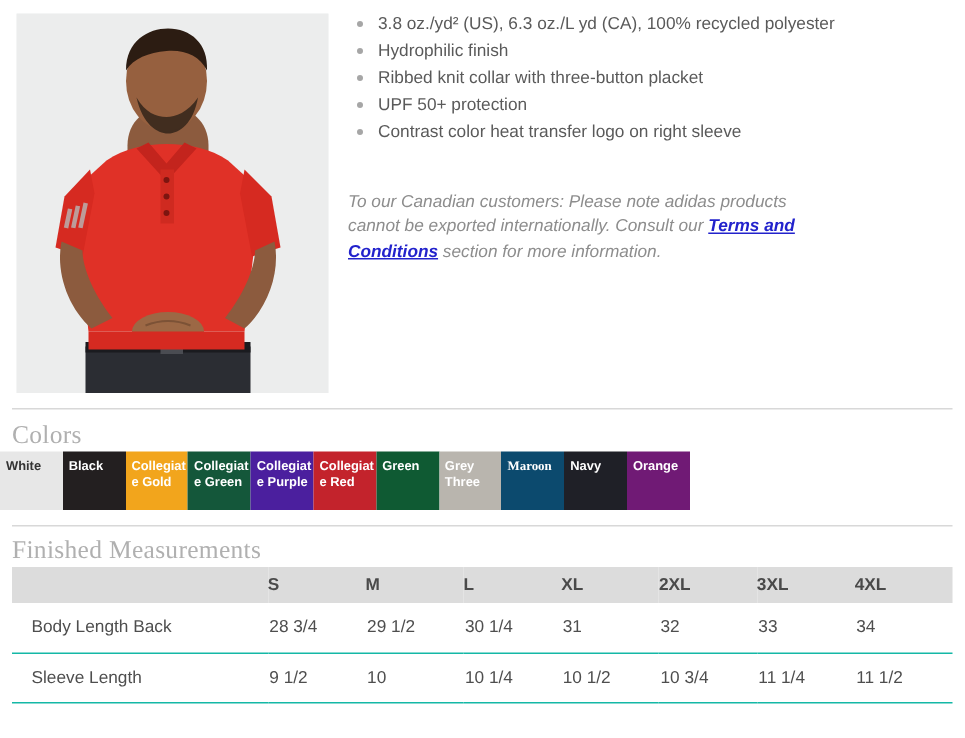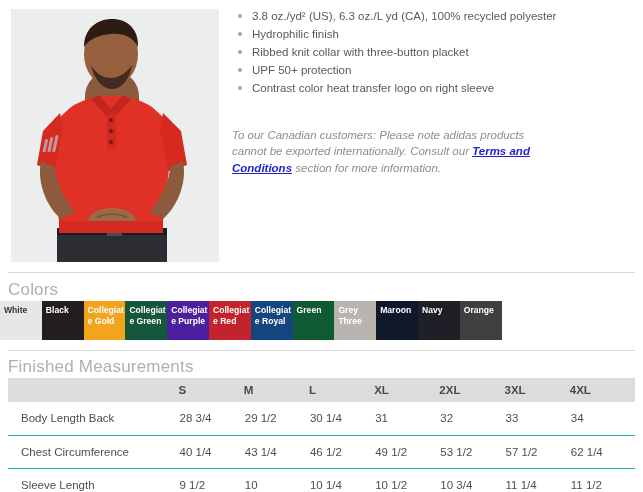--- a/index.html
+++ b/index.html
@@ -55,21 +55,21 @@
     font-style: italic;
     font-weight: bold;
   }
 
   
   .hr-top { position:absolute; left:8px; width:627px; height:1px; background:#d8d8d8; }
 
   .section-heading {
     position: absolute;
     left: 8px;
-    font-family: Liberation Sans, sans-serif;
+    font-family: Liberation Serif, serif;
     font-size: 17px;
     color: #b0b0b0;
     font-weight: normal;
     letter-spacing: .2px;
     margin: 0;
   }
 
   
   .swatch-row {
     position: absolute; left: 0px; top: 301px;
@@ -202,36 +202,33 @@
       </div>
     <div class="swatch" style="background: rgb(20, 87, 58);">
         <span class="sw-label" style="color: rgb(255, 255, 255);">Collegiate Green</span>
       </div>
     <div class="swatch" style="background: rgb(75, 31, 158);">
         <span class="sw-label" style="color: rgb(255, 255, 255);">Collegiate Purple</span>
       </div>
     <div class="swatch" style="background: rgb(195, 35, 44);">
         <span class="sw-label" style="color: rgb(255, 255, 255);">Collegiate Red</span>
       </div>
-    <div class="swatch" style="background: rgb(20, 69, 127);">
-        <span class="sw-label" style="color: rgb(255, 255, 255);">Collegiate Royal</span>
-      </div>
     <div class="swatch" style="background: rgb(15, 90, 51);">
         <span class="sw-label" style="color: rgb(255, 255, 255);">Green</span>
       </div>
     <div class="swatch" style="background: rgb(185, 181, 174);">
         <span class="sw-label" style="color: rgb(255, 255, 255);">Grey Three</span>
       </div>
-    <div class="swatch" style="background: #0f172a;">
+    <div class="swatch" style="background: #0c4a6e; font-family: Liberation Serif, serif;">
         <span class="sw-label" style="color: rgb(255, 255, 255);">Maroon</span>
       </div>
     <div class="swatch" style="background: rgb(31, 32, 39);">
         <span class="sw-label" style="color: rgb(255, 255, 255);">Navy</span>
       </div>
-    <div class="swatch" style="background: #404040;">
+    <div class="swatch" style="background: #701a75;">
         <span class="sw-label" style="color: rgb(255, 255, 255);">Orange</span>
       </div>
   </div>
 
   <div class="hr-top" style="top:350px;"></div>
   <h2 class="section-heading" style="top:357px;">Finished Measurements</h2>
 
   <table class="meas-table">
     <thead>
       <tr>
@@ -250,30 +247,20 @@
         <td class="rowlabel">Body Length Back</td>
         <td>28 3/4</td>
         <td>29 1/2</td>
         <td>30 1/4</td>
         <td>31</td>
         <td>32</td>
         <td>33</td>
         <td>34</td>
       </tr>
       <tr>
-        <td class="rowlabel">Chest Circumference</td>
-        <td>40 1/4</td>
-        <td>43 1/4</td>
-        <td>46 1/2</td>
-        <td>49 1/2</td>
-        <td>53 1/2</td>
-        <td>57 1/2</td>
-        <td>62 1/4</td>
-      </tr>
-      <tr>
         <td class="rowlabel">Sleeve Length</td>
         <td>9 1/2</td>
         <td>10</td>
         <td>10 1/4</td>
         <td>10 1/2</td>
         <td>10 3/4</td>
         <td>11 1/4</td>
         <td>11 1/2</td>
       </tr>
     </tbody>

